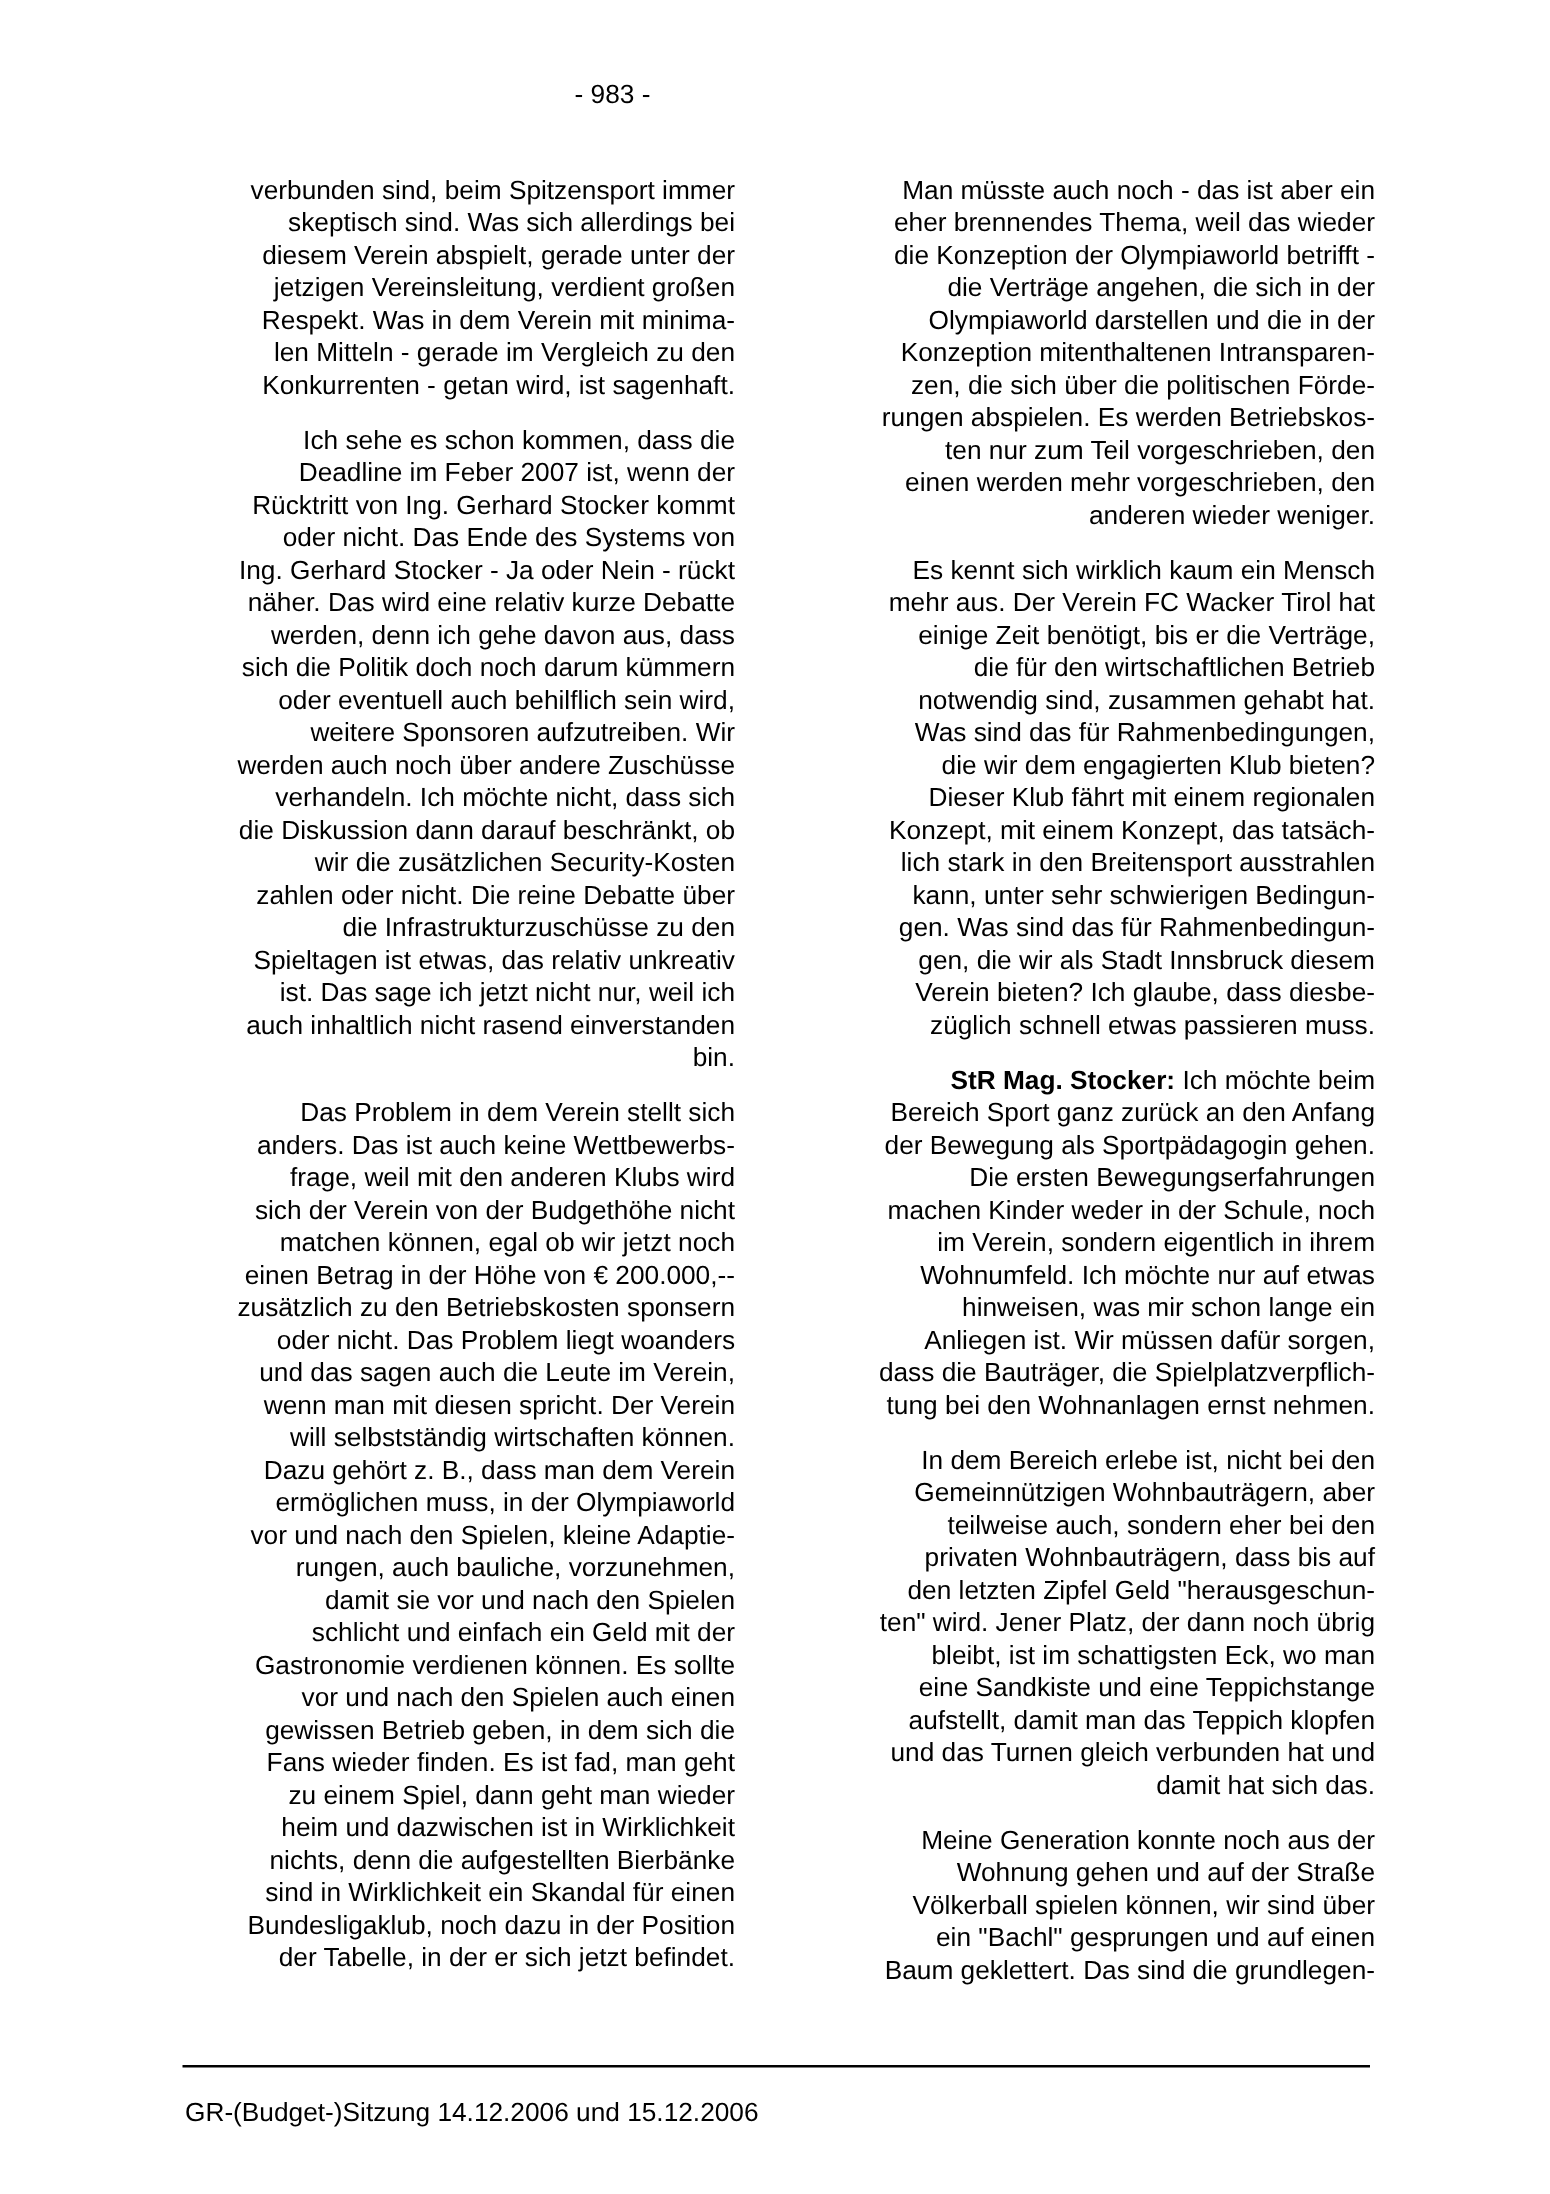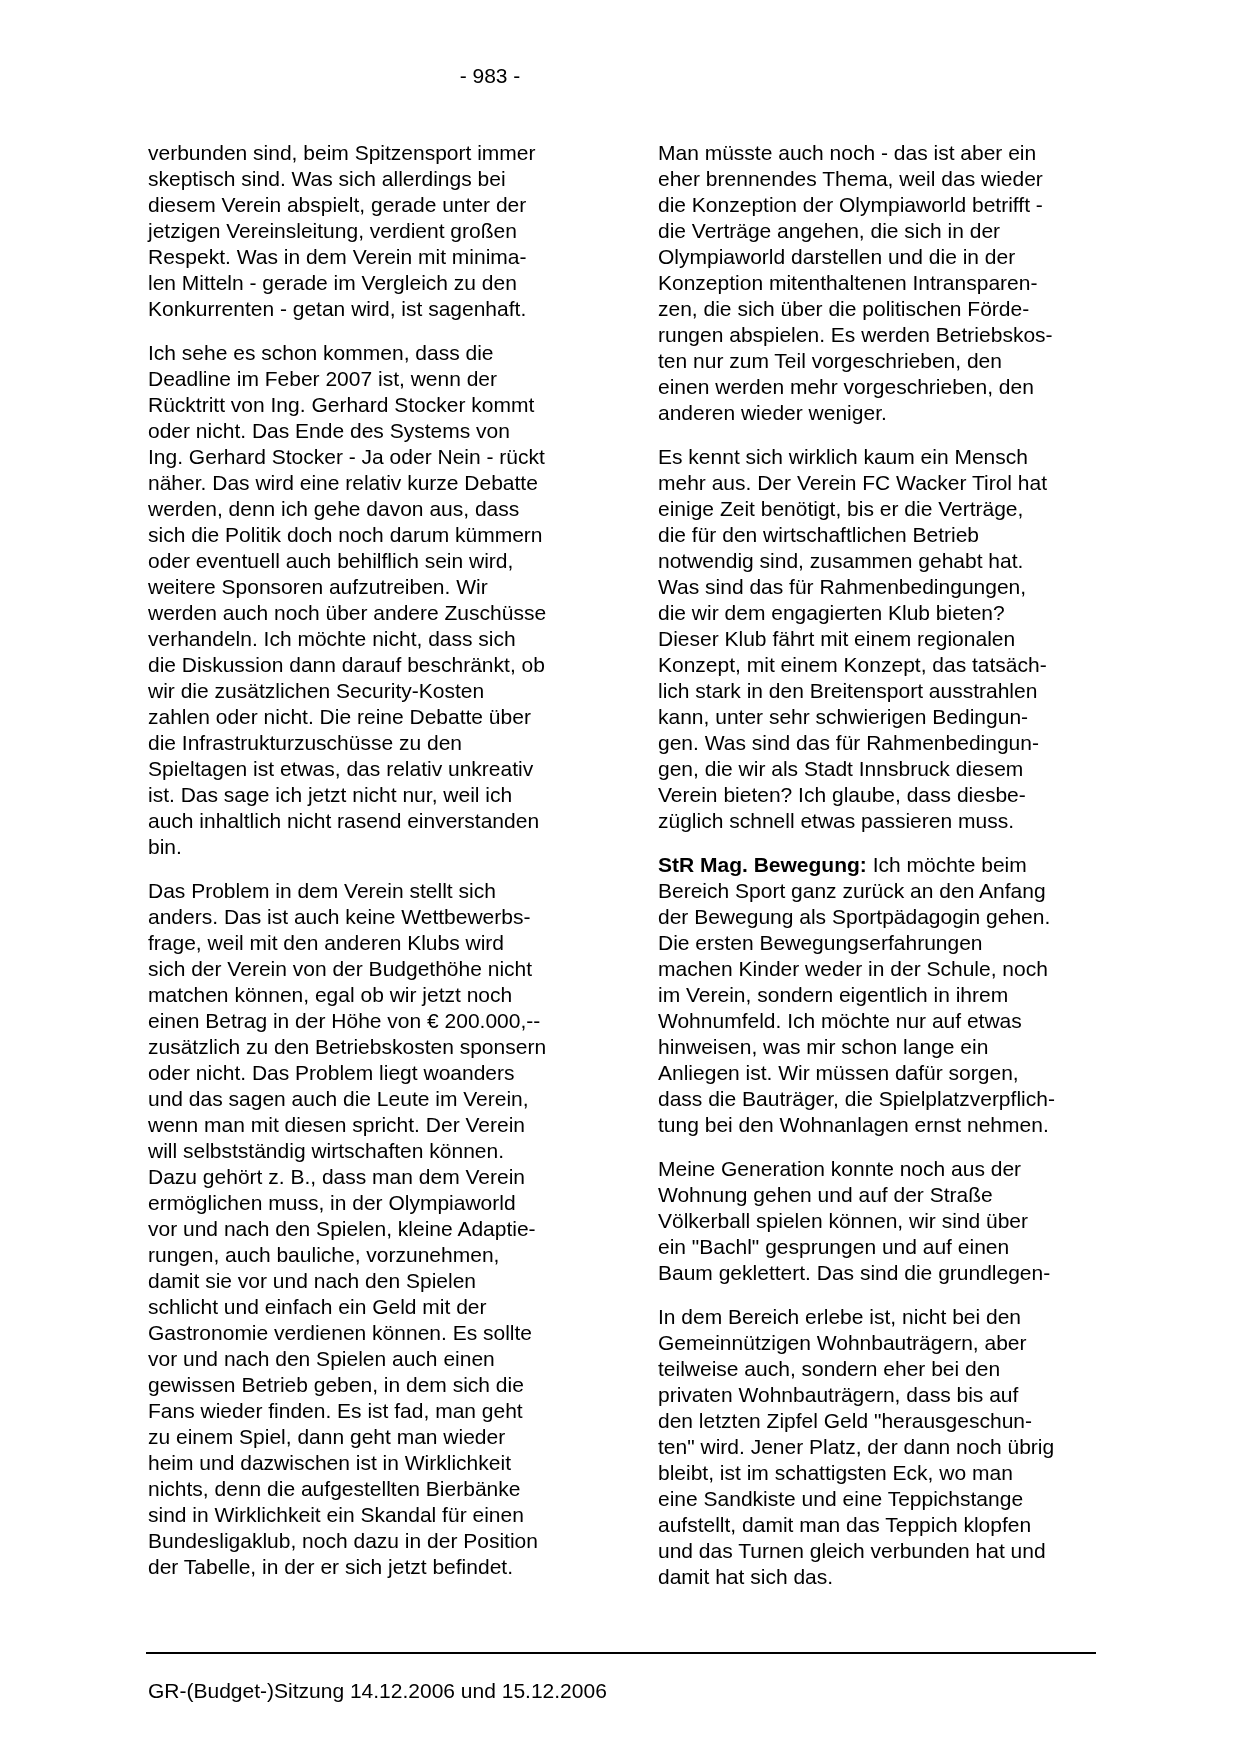--- a/index.html
+++ b/index.html
@@ -27,21 +27,21 @@
     top: 140px;
     display: flex;
   }
   .col {
     font-size: 21px;
     line-height: 26px;
     white-space: pre;
   }
   .col-left { width: 440px; margin-right: 70px; }
   .col-right { width: 442px; }
-  .col p { margin: 0 0 18px 0; }
+  .col p { margin: 0 0 18px 0; text-align: right; }
   .col b { font-weight: bold; }
   .footer-rule {
     position: absolute;
     left: 146px;
     top: 1652px;
     width: 950px;
     height: 0;
     border-top: 2px solid #000000;
   }
   .footer {
@@ -128,41 +128,41 @@
 notwendig sind, zusammen gehabt hat.
 Was sind das für Rahmenbedingungen,
 die wir dem engagierten Klub bieten?
 Dieser Klub fährt mit einem regionalen
 Konzept, mit einem Konzept, das tatsäch-
 lich stark in den Breitensport ausstrahlen
 kann, unter sehr schwierigen Bedingun-
 gen. Was sind das für Rahmenbedingun-
 gen, die wir als Stadt Innsbruck diesem
 Verein bieten? Ich glaube, dass diesbe-
-züglich schnell etwas passieren muss.</span></p><p><b>StR Mag. Bewegung:</b><span> Ich möchte beim
+züglich schnell etwas passieren muss.</span></p><p><b>StR Mag. Stocker:</b><span> Ich möchte beim
 Bereich Sport ganz zurück an den Anfang
 der Bewegung als Sportpädagogin gehen.
 Die ersten Bewegungserfahrungen
 machen Kinder weder in der Schule, noch
 im Verein, sondern eigentlich in ihrem
 Wohnumfeld. Ich möchte nur auf etwas
 hinweisen, was mir schon lange ein
 Anliegen ist. Wir müssen dafür sorgen,
 dass die Bauträger, die Spielplatzverpflich-
-tung bei den Wohnanlagen ernst nehmen.</span></p><p><span>Meine Generation konnte noch aus der
-Wohnung gehen und auf der Straße
-Völkerball spielen können, wir sind über
-ein "Bachl" gesprungen und auf einen
-Baum geklettert. Das sind die grundlegen-</span></p><p><span>In dem Bereich erlebe ist, nicht bei den
+tung bei den Wohnanlagen ernst nehmen.</span></p><p><span>In dem Bereich erlebe ist, nicht bei den
 Gemeinnützigen Wohnbauträgern, aber
 teilweise auch, sondern eher bei den
 privaten Wohnbauträgern, dass bis auf
 den letzten Zipfel Geld "herausgeschun-
 ten" wird. Jener Platz, der dann noch übrig
 bleibt, ist im schattigsten Eck, wo man
 eine Sandkiste und eine Teppichstange
 aufstellt, damit man das Teppich klopfen
 und das Turnen gleich verbunden hat und
-damit hat sich das.</span></p></div>
+damit hat sich das.</span></p><p><span>Meine Generation konnte noch aus der
+Wohnung gehen und auf der Straße
+Völkerball spielen können, wir sind über
+ein "Bachl" gesprungen und auf einen
+Baum geklettert. Das sind die grundlegen-</span></p></div>
   </div>
   <div class="footer-rule"></div>
   <div class="footer">GR-(Budget-)Sitzung 14.12.2006 und 15.12.2006</div>
 </div>
 
 </body></html>

